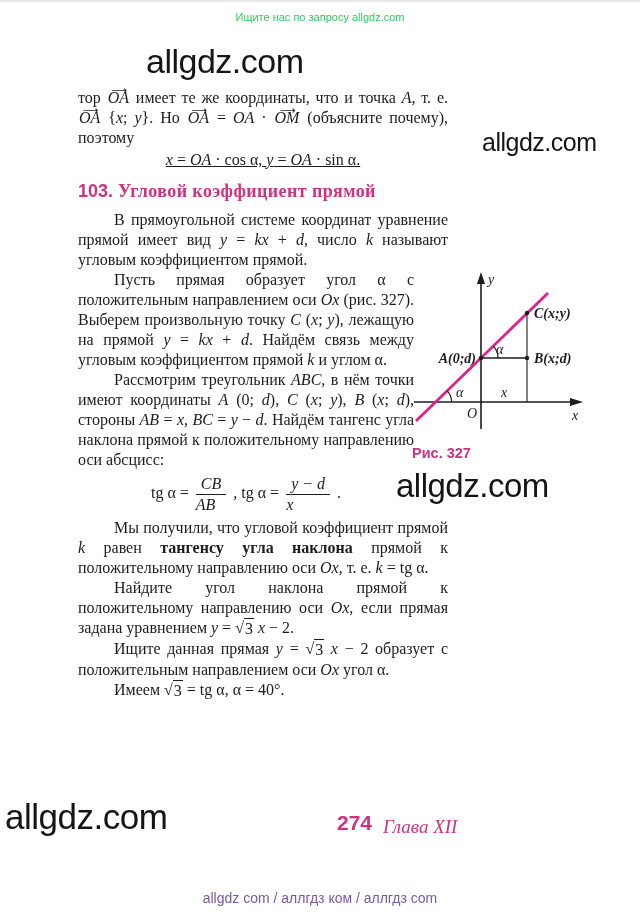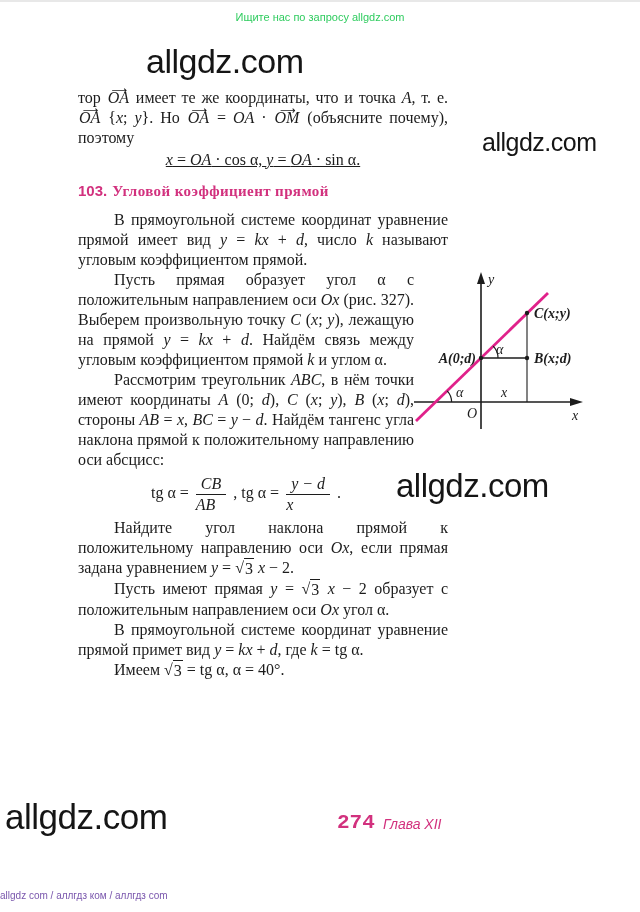--- a/index.html
+++ b/index.html
@@ -25,21 +25,21 @@
 
   
   .column{
     position:absolute;left:78px;top:86px;width:370px;
     font-size:16px;line-height:20px;text-align:justify;
   }
   .column p{margin:0;text-indent:36px;}
   .column p.cont{text-indent:0;}
   .formula{text-align:center;text-indent:0 !important;margin:2px 0 2px 0 !important;text-decoration:underline;}
   .heading{
-    margin:10px 0 8px 0;font-size:15px;font-weight:bold;color:#d2317e;
+    margin:10px 0 8px 0;font-size:18px;font-weight:bold;color:#d2317e;
     text-align:left;line-height:22px;
   }
   .h-num{font-family:"Liberation Sans",sans-serif;margin-right:5px;}
   .h-title{font-family:"Liberation Serif",serif;letter-spacing:0.4px;}
   .narrow{margin-right:34px !important;}
   .label-bold{font-weight:bold;margin-top:4px !important;}
 
   
   .seg-i{font-style:italic;}
   .seg-b{font-weight:bold;}
@@ -65,29 +65,29 @@
   .fig svg{display:block;}
   .fig text{font-family:"Liberation Serif",serif;font-style:italic;font-size:14px;fill:#1c1c1c;}
   .fig figcaption{
     font-family:"Liberation Sans",sans-serif;font-weight:bold;
     color:#d2317e;font-size:14.5px;margin-top:5px;
   }
 
   
   .footer-pagenum{
     position:absolute;left:337px;top:809px;
-    font-family:Liberation Mono, monospace;font-weight:bold;font-size:21px;color:#d2317e;
+    font-family:Liberation Sans, sans-serif;font-weight:bold;font-size:21px;color:#d2317e;
   }
   .footer-chapter{
     position:absolute;left:383px;top:814px;
-    font-family:Liberation Sans, sans-serif;font-style:italic;font-size:14px;color:#d2317e;
+    font-family:Liberation Serif, serif;font-style:italic;font-size:19px;color:#d2317e;
   }
   .footer-line{
-    position:absolute;left:0;right:0;top:888px;
-    font-family:"Liberation Sans",sans-serif;font-size:10px;color:#7a57ad;
+    position:absolute;left:0;right:0;top:888px;text-align:center;
+    font-family:"Liberation Sans",sans-serif;font-size:14px;color:#7a57ad;
   }
 </style>
 </head>
 <body>
 
 <div class="page">
 
   <div class="top-notice">Ищите нас по запросу allgdz.com</div>
 
   <div class="wm wm-top">allgdz.com</div>
@@ -104,29 +104,29 @@
     </h2>
 
     <p><span>В прямоугольной системе координат уравнение прямой имеет вид </span><span class="seg-i">y</span><span> = </span><span class="seg-i">kx</span><span> + </span><span class="seg-i">d</span><span>, число </span><span class="seg-i">k</span><span> называют угловым коэффициентом прямой.</span></p>
     <p class="narrow"><span>Пусть прямая образует угол α с положительным направлением оси </span><span class="seg-i">Ox</span><span> (рис. 327). Выберем произвольную точку </span><span class="seg-i">C</span><span> (</span><span class="seg-i">x</span><span>; </span><span class="seg-i">y</span><span>), лежащую на прямой </span><span class="seg-i">y</span><span> = </span><span class="seg-i">kx</span><span> + </span><span class="seg-i">d</span><span>. Найдём связь между угловым коэффициентом прямой </span><span class="seg-i">k</span><span> и углом α.</span></p>
     <p class="narrow"><span>Рассмотрим треугольник </span><span class="seg-i">ABC</span><span>, в нём точки имеют координаты </span><span class="seg-i">A</span><span> (0; </span><span class="seg-i">d</span><span>), </span><span class="seg-i">C</span><span> (</span><span class="seg-i">x</span><span>; </span><span class="seg-i">y</span><span>), </span><span class="seg-i">B</span><span> (</span><span class="seg-i">x</span><span>; </span><span class="seg-i">d</span><span>), стороны </span><span class="seg-i">AB</span><span> = </span><span class="seg-i">x</span><span>, </span><span class="seg-i">BC</span><span> = </span><span class="seg-i">y</span><span> − </span><span class="seg-i">d</span><span>. Найдём тангенс угла наклона прямой к положительному направлению оси абсцисс:</span></p>
 
     <div class="formula-frac">
       <span>tg α = </span><span class="frac"><span class="num">CB</span><span class="den">AB</span></span><span> ,  tg α = </span><span class="frac"><span class="num">y − d</span><span class="den">x</span></span><span> .</span>
     </div>
 
+    <p><span>Мы получили, что угловой коэффициент прямой </span><span class="seg-i">k</span><span> равен </span><span class="seg-b">тангенсу угла наклона</span><span> прямой к положительному направлению оси </span><span class="seg-i">Ox</span><span>, т. е. </span><span class="seg-i">k</span><span> = tg α.</span></p>
 
     <p><span>Найдите угол наклона прямой к положительному направлению оси </span><span class="seg-i">Ox</span><span>, если прямая задана уравнением </span><span class="seg-i">y</span><span> = </span><span class="sqrt">
           <span class="radicand">3</span>
         </span><span class="seg-i"> x</span><span> − 2.</span></p>
 
-    <p><span>Пусть имеют прямая </span><span class="seg-i">y</span><span> = </span><span class="sqrt">
+    <p><span>Ищите данная прямая </span><span class="seg-i">y</span><span> = </span><span class="sqrt">
           <span class="radicand">3</span>
         </span><span class="seg-i"> x</span><span> − 2 образует с положительным направлением оси </span><span class="seg-i">Ox</span><span> угол α.</span></p>
-    <p><span>В прямоугольной системе координат уравнение прямой примет вид </span><span class="seg-i">y</span><span> = </span><span class="seg-i">kx</span><span> + </span><span class="seg-i">d</span><span>, где </span><span class="seg-i">k</span><span> = tg α.</span></p>
     <p><span>Имеем </span><span class="sqrt">
           <span class="radicand">3</span>
         </span><span> = tg α,  α = 40°.</span></p>
   </div>
 
   <figure class="fig">
     <svg width="224" height="172" viewBox="0 0 224 172">
 
       <line x1="2" y1="134" x2="162" y2="134" stroke="#1c1c1c" stroke-width="1.6"></line>
       <polygon points="171,134 158,130 158,138" fill="#1c1c1c"></polygon>
@@ -148,19 +148,20 @@
       <text x="76" y="16">y</text>
       <text x="160" y="152">x</text>
       <text x="55" y="150">O</text>
       <text x="64" y="95" text-anchor="end" font-weight="bold">A(0;d)</text>
       <text x="122" y="95" font-weight="bold">B(x;d)</text>
       <text x="122" y="50" font-weight="bold">C(x;y)</text>
       <text x="84" y="86">α</text>
       <text x="44" y="129">α</text>
       <text x="89" y="129">x</text>
     </svg>
+    <figcaption>Рис. 327</figcaption>
   </figure>
 
   <div class="footer-pagenum">274</div>
   <div class="footer-chapter">Глава XII</div>
   <div class="footer-line">allgdz com  /  аллгдз ком  /  аллгдз com</div>
 
 </div>
 
 </body></html>

